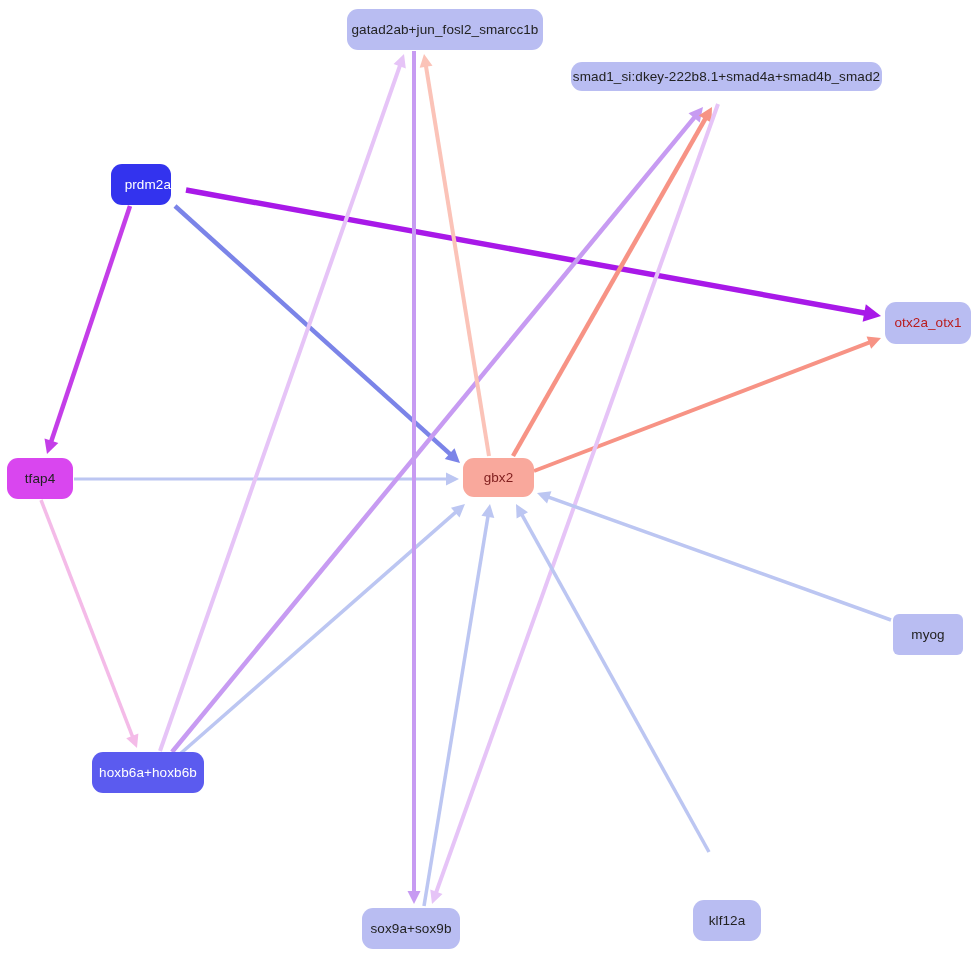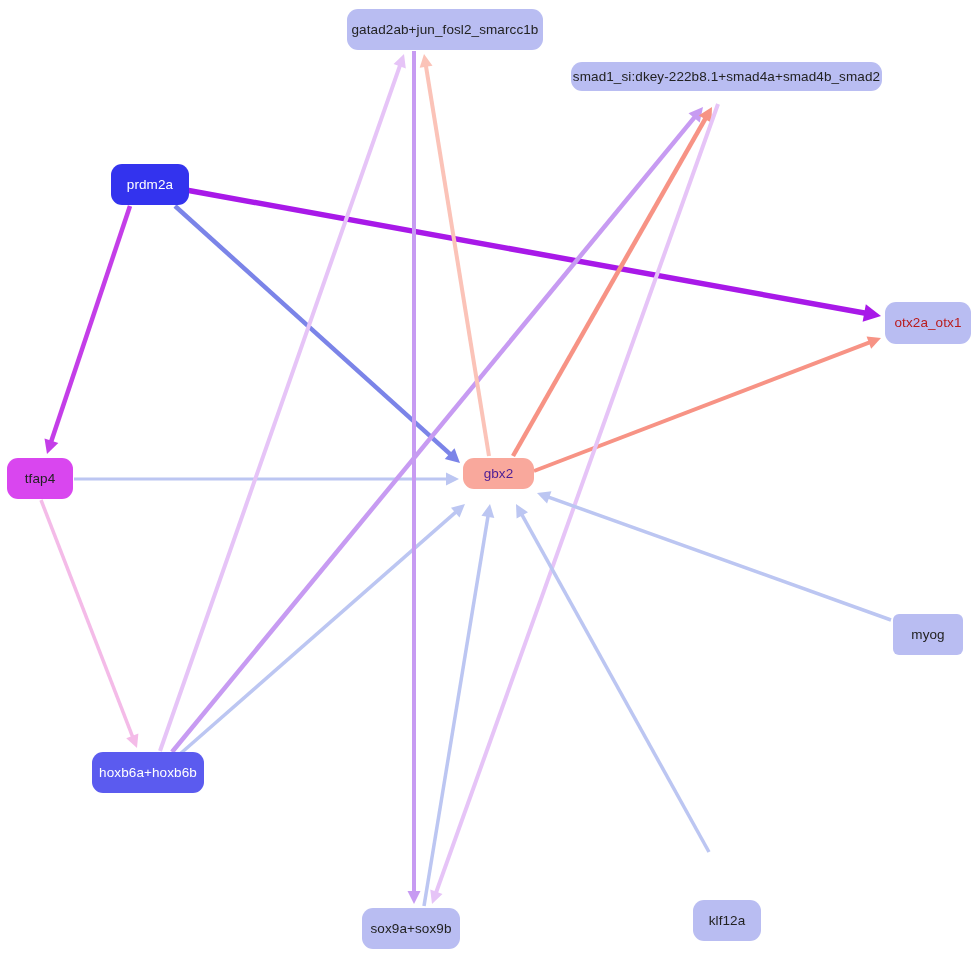--- a/index.html
+++ b/index.html
@@ -84,30 +84,30 @@
         <polygon points="537,493 551.4313191788028,491.2716983019398 547.0414328657298,503.5080743242061" fill="#bcc6f2"></polygon>
       </g>
   </svg>
   <div id="nodes-layer">
       <div class="node" style="left: 321px; top: 9px; width: 196px; height: 41px; background: rgb(185, 189, 242); color: rgb(34, 34, 34); margin-left: 26px;">
         <span class="node-label">gatad2ab+jun_fosl2_smarcc1b</span>
       </div>
       <div class="node" style="left: 571px; top: 62px; width: 311px; height: 29px; background: rgb(185, 189, 242); color: rgb(34, 34, 34);">
         <span class="node-label">smad1_si:dkey-222b8.1+smad4a+smad4b_smad2</span>
       </div>
-      <div class="node" style="left: 111px; top: 164px; width: 78px; height: 41px; background: rgb(51, 51, 238); color: rgb(255, 255, 255);">
+      <div class="node" style="left: 111px; top: 164px; width: 60px; height: 41px; background: rgb(51, 51, 238); color: rgb(255, 255, 255); justify-content: flex-end;">
         <span class="node-label">prdm2a</span>
       </div>
       <div class="node" style="left: 885px; top: 302px; width: 86px; height: 42px; background: rgb(185, 189, 242); color: #b91c1c; justify-content: center;">
         <span class="node-label">otx2a_otx1</span>
       </div>
       <div class="node" style="left: 7px; top: 458px; width: 66px; height: 41px; background: #d946ef; color: rgb(34, 34, 34);">
         <span class="node-label">tfap4</span>
       </div>
-      <div class="node" style="left: 463px; top: 458px; width: 71px; height: 31px; background: rgb(249, 168, 156); color: #4c1d95;">
+      <div class="node" style="left: 463px; top: 458px; width: 71px; height: 39px; background: rgb(249, 168, 156); color: #7f1d1d;">
         <span class="node-label">gbx2</span>
       </div>
       <div class="node" style="left: 893px; top: 614px; width: 70px; height: 41px; background: rgb(185, 189, 242); color: rgb(34, 34, 34); border-radius: 6px;">
         <span class="node-label">myog</span>
       </div>
       <div class="node" style="left: 92px; top: 752px; width: 112px; height: 41px; background: rgb(91, 91, 239); color: rgb(255, 255, 255);">
         <span class="node-label">hoxb6a+hoxb6b</span>
       </div>
       <div class="node" style="left: 693px; top: 854px; width: 68px; height: 41px; background: rgb(185, 189, 242); color: rgb(34, 34, 34); margin-top: 46px;">
         <span class="node-label">klf12a</span>

